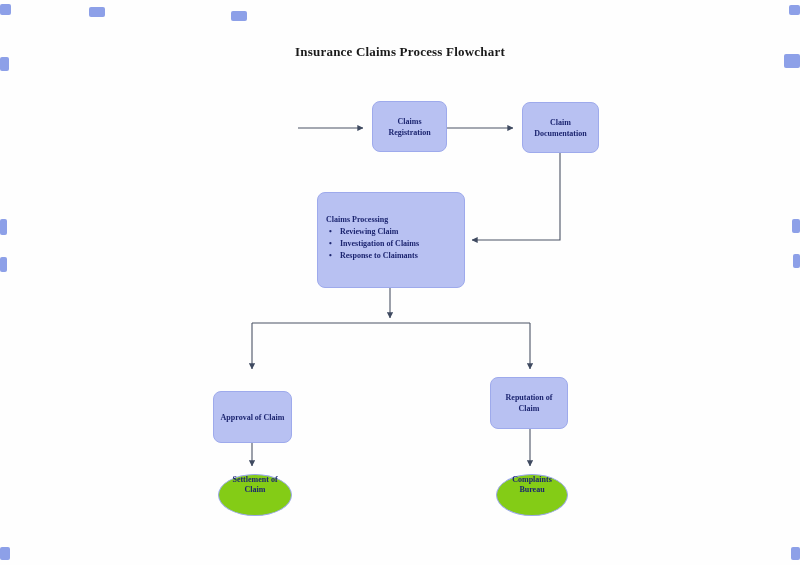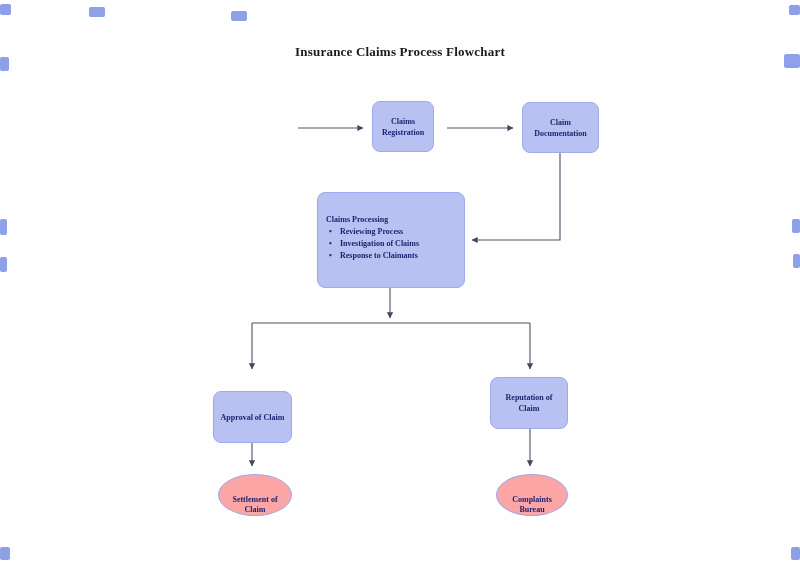--- a/index.html
+++ b/index.html
@@ -14,38 +14,38 @@
   }
   .connectors{position:absolute;left:0;top:0;width:800px;height:565px;}
   .node{
     position:absolute;box-sizing:border-box;
     background:#b8c1f2;border:1px solid #9eaaec;border-radius:8px;
     color:#1c2570;font-weight:bold;font-size:8px;line-height:11px;
     display:flex;align-items:center;justify-content:center;
     text-align:center;white-space:pre-line;
   }
   .node-customer{left:221px;top:101px;width:77px;height:53px;}
-  .node-registration{left:372px;top:101px;width:62px;height:51px;}
+  .node-registration{left:372px;top:101px;width:75px;height:51px;}
   .node-documentation{left:522px;top:102px;width:77px;height:51px;}
   .node-approval{left:213px;top:377px;width:79px;height:52px;margin-top:14px;}
   .node-reputation{left:490px;top:377px;width:78px;height:52px;}
   .node-processing{
     left:317px;top:192px;width:148px;height:96px;
     display:block;text-align:left;white-space:normal;
     padding:21px 4px 0 8px;
   }
   .proc-title{font-size:8px;line-height:12px;}
   .proc-list{margin:0;padding:0;list-style:none;}
   .proc-list li{font-size:8px;line-height:12px;display:flex;}
   .proc-list .blt{width:11px;flex:0 0 11px;text-align:left;padding-left:3px;}
   .ellipse{
     position:absolute;box-sizing:border-box;
-    background:#fca5a5;border:1px solid #9aa7ea;border-radius:50%;
+    background:#84cc16;border:1px solid #9aa7ea;border-radius:50%;
     color:#1c2570;font-weight:bold;font-size:8px;line-height:10px;
-    display:flex;align-items:flex-end;justify-content:center;
+    display:flex;align-items:flex-start;justify-content:center;
     text-align:center;white-space:pre-line;
   }
   .ellipse-settlement{left:218px;top:474px;width:74px;height:42px;}
   .ellipse-complaints{left:496px;top:474px;width:72px;height:42px;}
   .frag{position:absolute;background:#8da0e8;border-radius:2px;}
 </style>
 </head>
 <body>
 
 <div class="stage">
@@ -80,21 +80,21 @@
   <div class="node node-documentation">
     <span>Claim
 Documentation</span>
   </div>
 
   <div class="node node-processing">
     <div class="proc-title">Claims Processing</div>
     <ul class="proc-list">
       <li>
         <span class="blt">•</span>
-        <span>Reviewing Process</span>
+        <span>Reviewing Claim</span>
       </li>
       <li>
         <span class="blt">•</span>
         <span>Investigation of Claims</span>
       </li>
       <li>
         <span class="blt">•</span>
         <span>Response to Claimants</span>
       </li>
     </ul>

